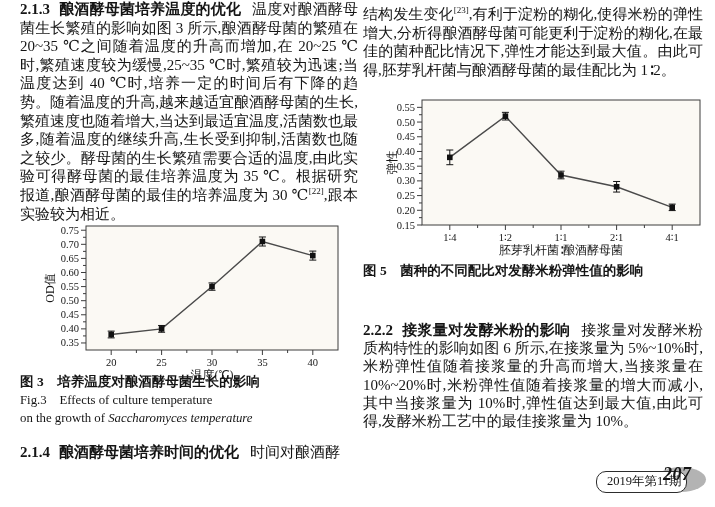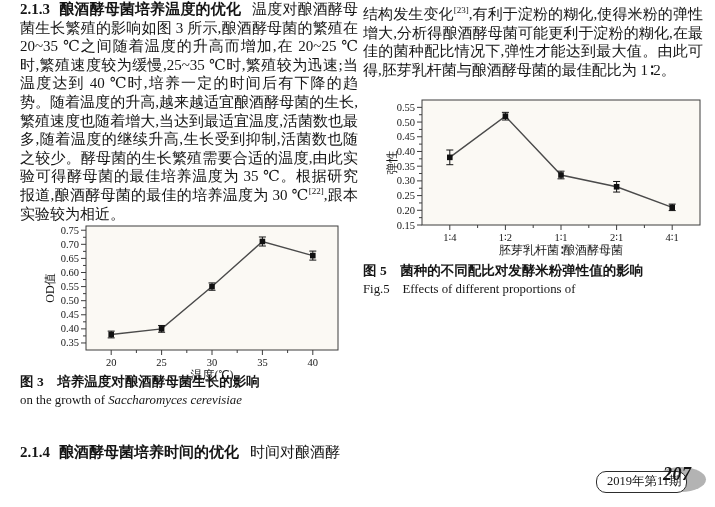--- a/index.html
+++ b/index.html
@@ -96,21 +96,22 @@
       <line x1="267.3" x2="274.3" y1="41.1" y2="41.1" stroke="#111111" stroke-width="1"></line>
       <line x1="267.3" x2="274.3" y1="32.081818181818164" y2="32.081818181818164" stroke="#111111" stroke-width="1"></line>
       <rect x="268" y="33.790909090909096" width="5.6" height="5.6" fill="#111111"></rect>
       <text x="170" y="160" text-anchor="middle" font-size="12" font-family="&quot;Liberation Serif&quot;,serif">温度(℃)</text>
       <text x="12" y="69" text-anchor="middle" font-size="12" font-family="&quot;Liberation Serif&quot;,serif" transform="rotate(-90 12 69)">OD值</text>
     </svg>
 </figure>
 
 <div class="abs cap" style="left:20px;top:372px;width:338px">
   <div class="cap-zh">图 3　培养温度对酿酒酵母菌生长的影响</div>
-  <div class="cap-en"><span>on the growth of </span><span class="italic">Saccharomyces cerevisiae</span></div>
+  <div class="cap-en">Fig.3　Effects of culture temperature</div>
+  <div class="cap-en"><span>on the growth of </span><span class="italic">Saccharomyces temperature</span></div>
 </div>
 
 <div class="abs" style="left:20px;top:443px;width:338px">
   <p class="body"><span class="sec-no">2.1.4</span><span class="sec-head">酿酒酵母菌培养时间的优化</span><span>时间对酿酒酵</span></p>
 </div>
 
 <div class="abs" style="left:363px;top:5px;width:340px">
   <p class="body"><span>结构发生变化</span><sup class="ref">[23]</sup><span>,有利于淀粉的糊化,使得米粉的弹性增大,分析得酿酒酵母菌可能更利于淀粉的糊化,在最佳的菌种配比情况下,弹性才能达到最大值。由此可得,胚芽乳杆菌与酿酒酵母菌的最佳配比为 1∶2。</span></p>
 </div>
 
@@ -178,21 +179,21 @@
       <line x1="284.7" x2="291.7" y1="116.58823529411765" y2="116.58823529411765" stroke="#111111" stroke-width="1"></line>
       <line x1="284.7" x2="291.7" y1="110.11764705882352" y2="110.11764705882352" stroke="#111111" stroke-width="1"></line>
       <rect x="285.4" y="110.55294117647058" width="5.6" height="5.6" fill="#111111"></rect>
       <text x="177" y="160" text-anchor="middle" font-size="12" font-family="&quot;Liberation Serif&quot;,serif">胚芽乳杆菌∶酿酒酵母菌</text>
       <text x="12" y="68.5" text-anchor="middle" font-size="12" font-family="&quot;Liberation Serif&quot;,serif" transform="rotate(-90 12 68.5)">弹性</text>
     </svg>
 </figure>
 
 <div class="abs cap" style="left:363px;top:261px;width:340px">
   <div class="cap-zh">图 5　菌种的不同配比对发酵米粉弹性值的影响</div>
-  <div class="cap-en">Fig.5　Effects of different proportions of</div>
 </div>
 
 <div class="abs" style="left:363px;top:321px;width:340px">
+  <p class="body tight"><span class="sec-no">2.2.2</span><span class="sec-head">接浆量对发酵米粉的影响</span><span>接浆量对发酵米粉质构特性的影响如图 6 所示,在接浆量为 5%~10%时,米粉弹性值随着接浆量的升高而增大,当接浆量在 10%~20%时,米粉弹性值随着接浆量的增大而减小,其中当接浆量为 10%时,弹性值达到最大值,由此可得,发酵米粉工艺中的最佳接浆量为 10%。</span></p>
 </div>
 
 <div class="footer-ellipse"></div>
 <div class="footer-issue">2019年第11期</div>
 <div class="footer-page">207</div>
 
 </body></html>

